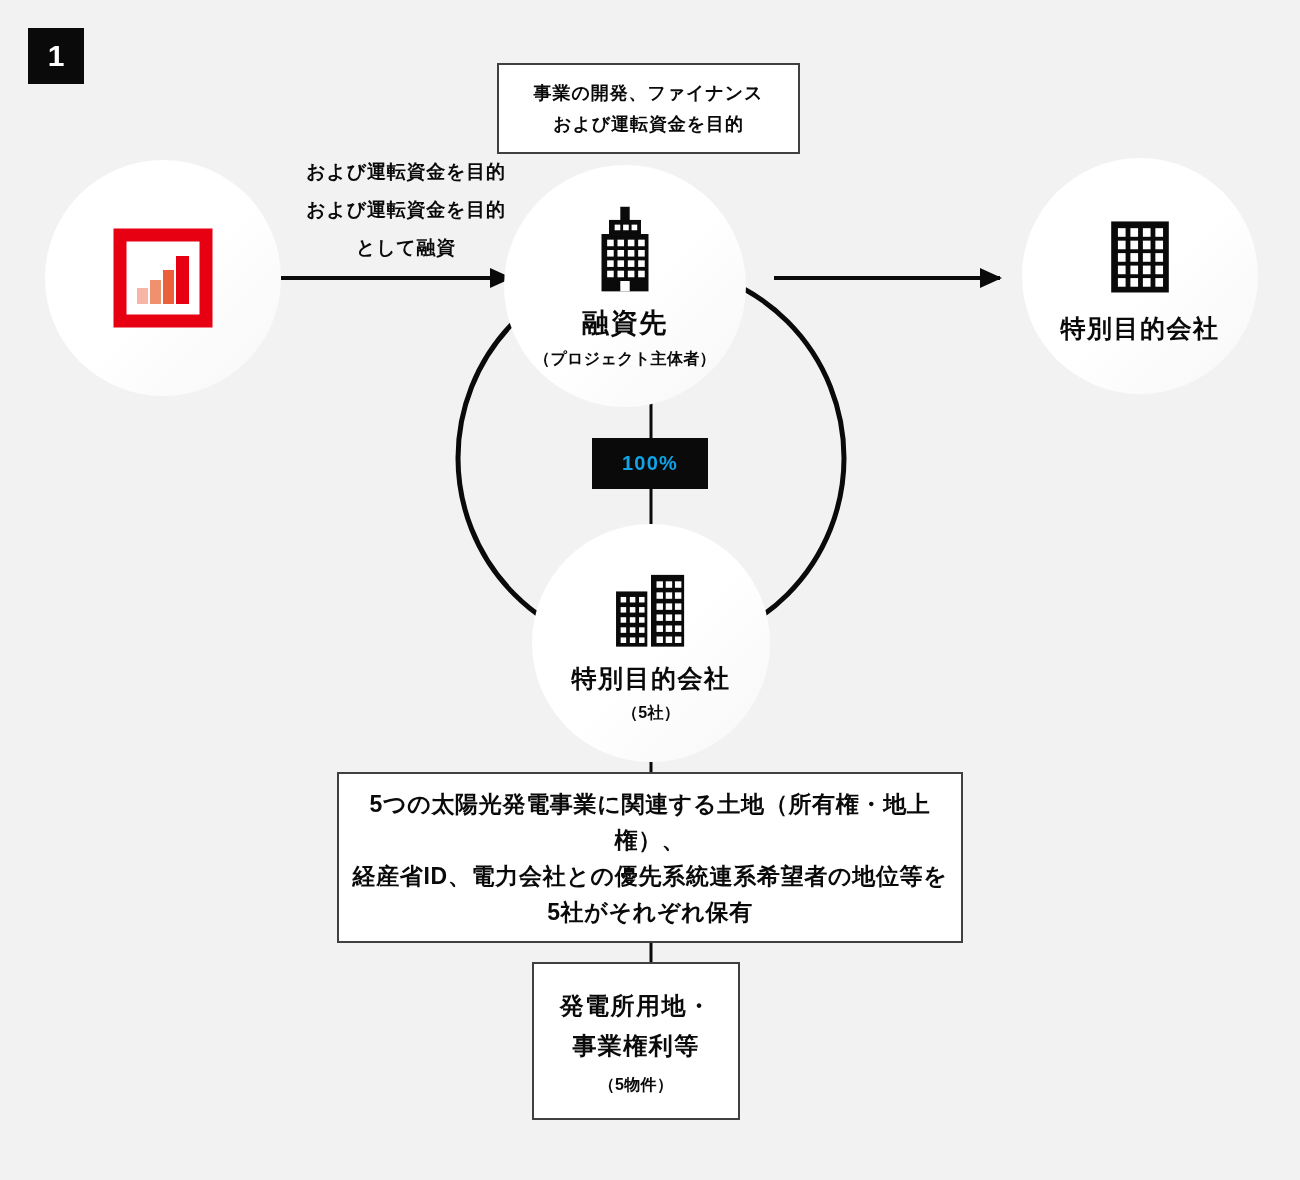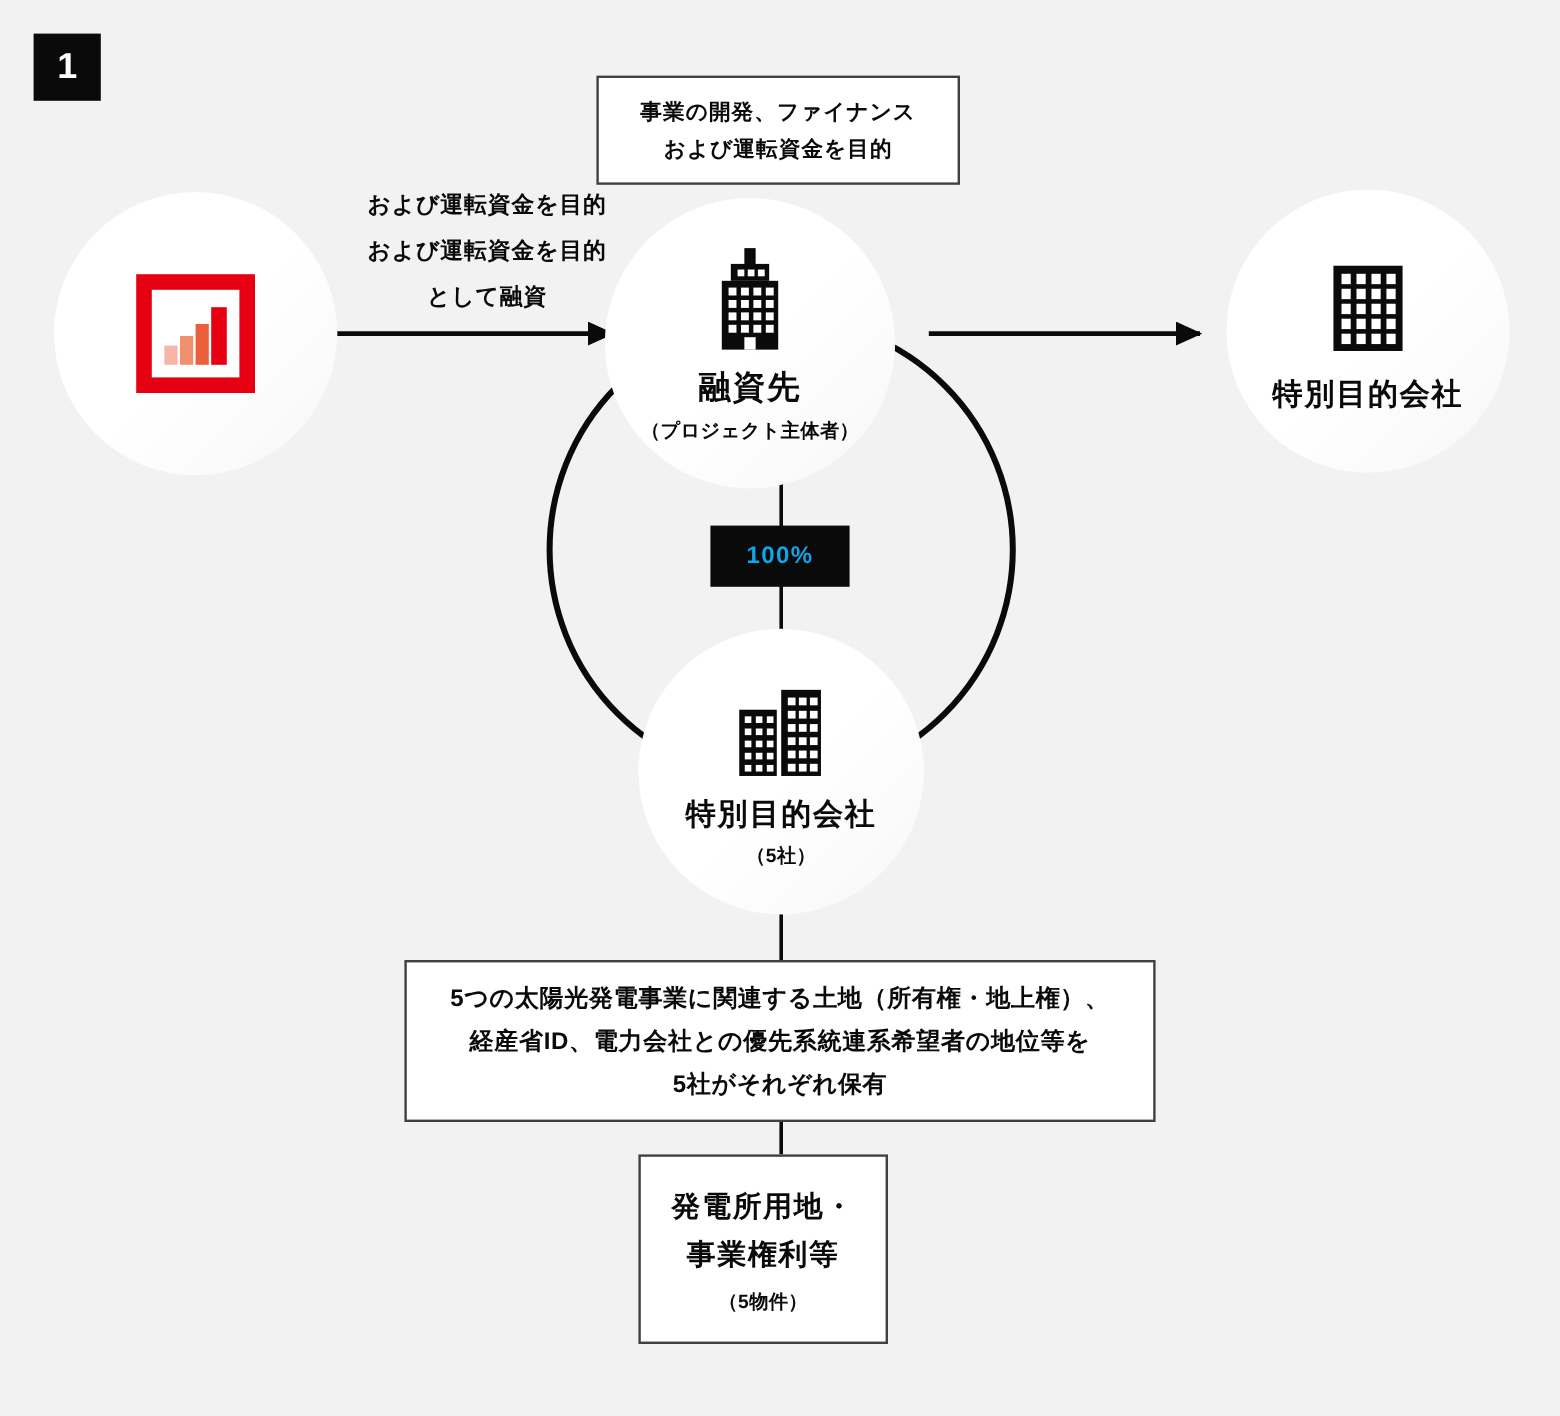--- a/index.html
+++ b/index.html
@@ -77,24 +77,24 @@
   }
   .top-note {
     left: 497px; top: 63px;
     width: 303px;
     padding: 13px 8px 12px;
     font-size: 18px;
     line-height: 31px;
     letter-spacing: 0.05em;
   }
   .assets-note {
-    left: 337px; top: 800px;
+    left: 337px; top: 772px;
     width: 626px;
     padding: 12px 8px 11px;
-    font-size: 20px;
+    font-size: 23px;
     line-height: 36px;
     letter-spacing: 0.03em;
   }
   .asset-box {
     left: 532px; top: 962px;
     width: 208px;
     height: 158px;
     padding-top: 22px;
   }
   .asset-box .asset-title {

